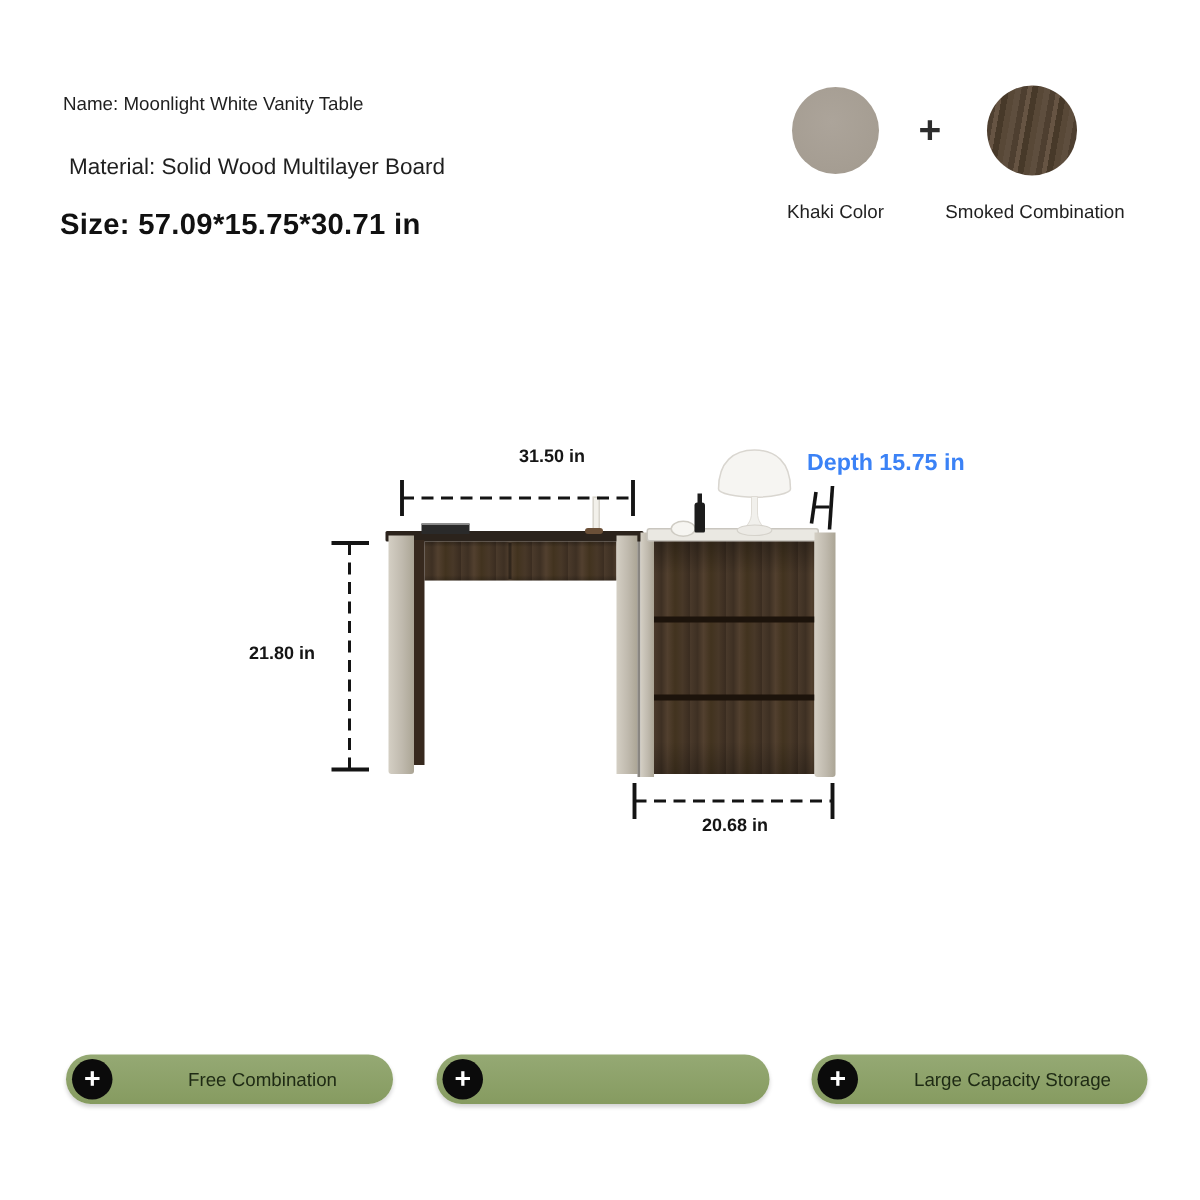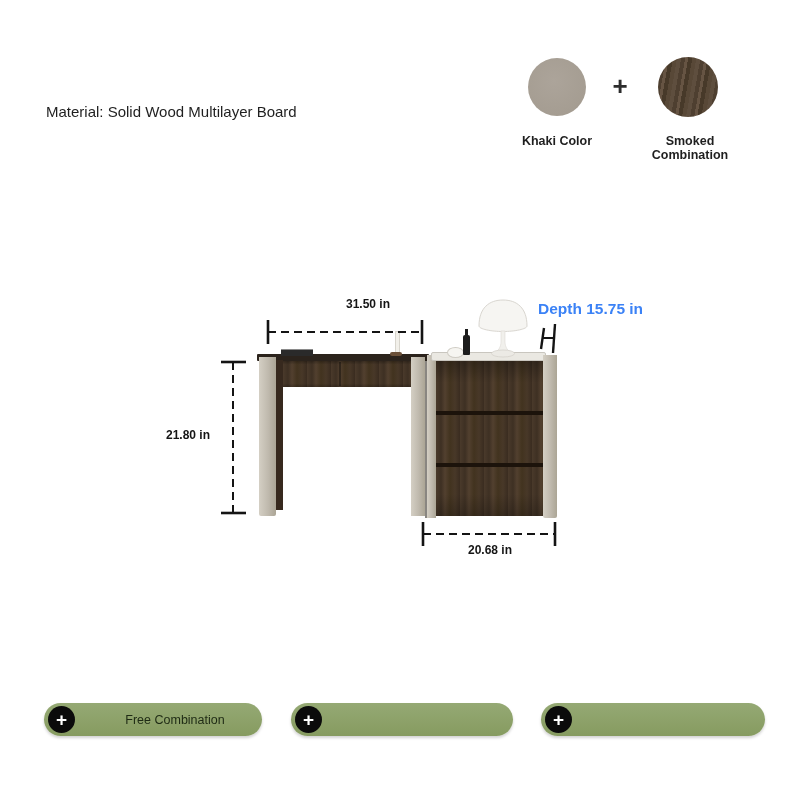--- a/index.html
+++ b/index.html
@@ -14,21 +14,21 @@
   .info-material{left:46px;top:103px;font-size:15px;font-weight:500;color:#1f1f1f;}
   .info-size{left:40px;top:139px;font-size:19.5px;font-weight:700;color:#111;letter-spacing:.2px;}
 
   
   .swatch{border-radius:50%;}
   .swatch-khaki{left:528px;top:58px;width:58px;height:58px;
     background:radial-gradient(circle at 45% 40%, #aca49a, #a59d92 70%, #9d9589);}
   .swatch-smoked{left:658px;top:57px;width:60px;height:60px;
     background:repeating-linear-gradient(100deg,#5e4e3e 0 4px,#4e3f30 4px 8px,#665443 8px 11px,#473929 11px 15px,#584837 15px 19px);}
   .swatch-plus{left:606px;top:71px;width:28px;text-align:center;font-size:26px;font-weight:700;color:#2d2d2d;}
-  .swatch-label{font-size:12.5px;font-weight:700;color:#1f1f1f;text-align:center;}
+  .swatch-label{font-size:12.5px;font-weight:400;color:#1f1f1f;text-align:center;}
   .swatch-label-khaki{left:507px;top:134px;width:100px;}
   .swatch-label-smoked{left:628px;top:134px;width:124px;}
 
   
   .khaki{background:linear-gradient(90deg,#d4cfc4,#bfb9ad 55%,#aba595);}
   .wood{background:
     linear-gradient(180deg,rgba(0,0,0,.28),rgba(0,0,0,0) 14%,rgba(0,0,0,0) 86%,rgba(0,0,0,.22)),
     repeating-linear-gradient(90deg,#4a3a2b 0px,#3e3023 5px,#52402f 9px,#42331f 14px,#483828 19px,#3a2c20 24px);}
   .desk-top{left:257px;top:354px;width:172px;height:7px;background:#2b231c;border-radius:1px;}
   .desk-left-leg{left:259px;top:357px;width:17px;height:159px;border-radius:0 0 2px 2px;}
@@ -74,21 +74,23 @@
     font-size:19px;font-weight:700;line-height:1;flex:0 0 auto;}
   .badge-label{font-size:12.5px;font-weight:500;color:#1e2a14;margin-left:27px;}
   .badge-label-center{flex:1;text-align:center;padding-right:14px;}
   .badge-label-left{margin-left:9px;width:158px;text-align:left;line-height:1.18;}
 </style>
 </head>
 <body>
 
 <div class="canvas">
 
+  <div class="abs info-name">Name: Moonlight White Vanity Table</div>
   <div class="abs info-material">Material: Solid Wood Multilayer Board</div>
+  <div class="abs info-size">Size: 57.09*15.75*30.71 in</div>
 
   <div class="abs swatch swatch-khaki"></div>
   <div class="abs swatch-plus">+</div>
   <div class="abs swatch swatch-smoked"></div>
   <div class="abs swatch-label swatch-label-khaki">Khaki Color</div>
   <div class="abs swatch-label swatch-label-smoked">Smoked Combination</div>
 
   <div>
     <div class="abs desk-top"></div>
     <div class="abs khaki desk-left-leg"></div>
@@ -142,15 +144,16 @@
 
   <div class="abs badge badge-1">
     <div class="badge-icon">+</div>
     <div class="badge-label badge-label-center">Free Combination</div>
   </div>
   <div class="abs badge badge-2">
     <div class="badge-icon">+</div>
   </div>
   <div class="abs badge badge-3">
     <div class="badge-icon">+</div>
+    <div class="badge-label badge-label-center">Large Capacity Storage</div>
   </div>
 
 </div>
 
 </body></html>

